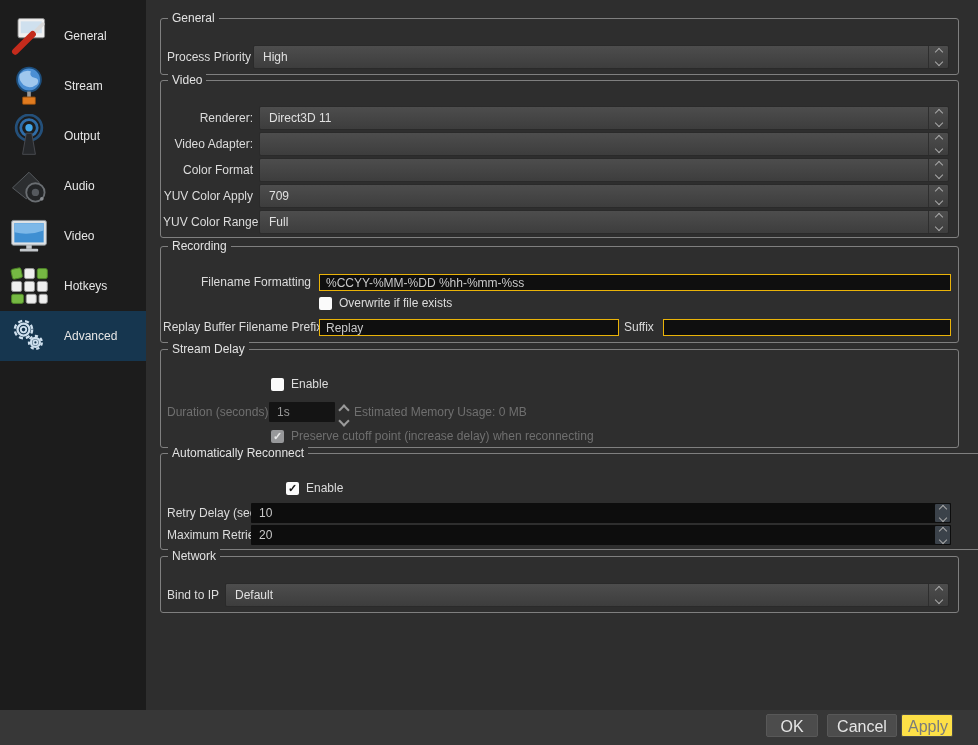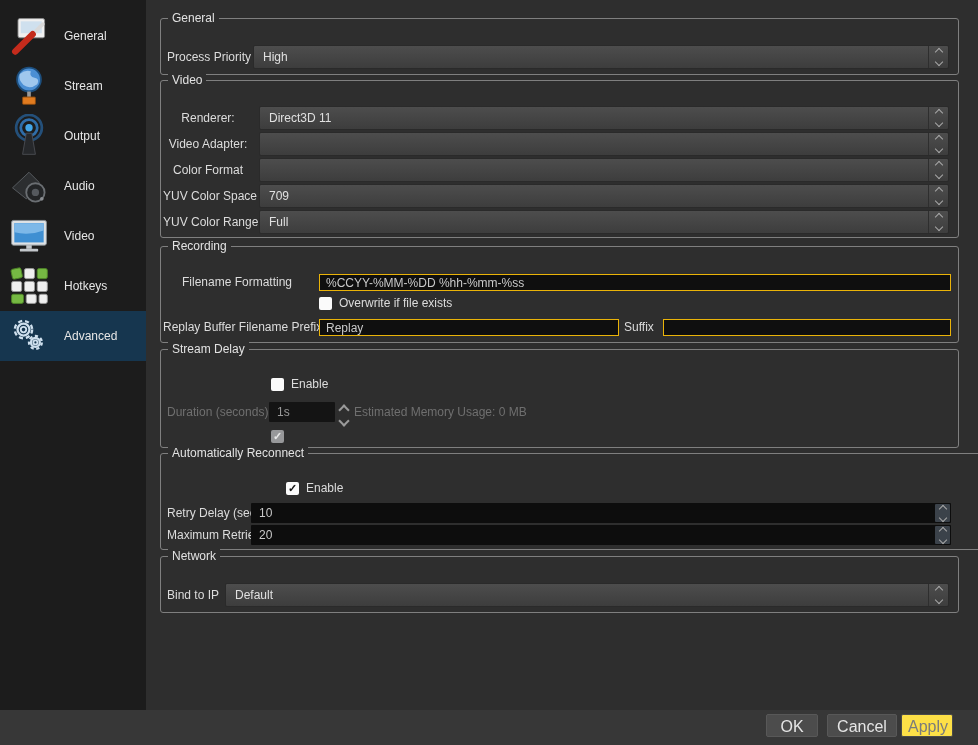--- a/index.html
+++ b/index.html
@@ -13,21 +13,21 @@
   #sidebar{position:absolute;left:0;top:0;width:146px;height:710px;background:#1c1c1c;}
   .nav-item{position:absolute;left:0;width:146px;height:50px;cursor:default;}
   .nav-item.selected{background:#16364f;}
   .nav-icon{position:absolute;left:7px;top:3px;width:44px;height:44px;}
   .nav-label{position:absolute;left:64px;top:0;line-height:50px;color:#e6e6e6;white-space:nowrap;}
   
   #content{position:absolute;left:146px;top:0;width:832px;height:710px;background:#2e2e2e;}
   .groupbox{position:absolute;border:1px solid #7f7f7f;border-radius:3px;box-sizing:border-box;}
   .gb-title{position:absolute;top:-8px;left:7px;background:#2e2e2e;padding:0 4px;color:#e2e2e2;line-height:15px;white-space:nowrap;}
   .lbl{position:absolute;color:#dcdcdc;white-space:nowrap;}
-  .lbl.r{text-align:center;}
+  .lbl.r{text-align:right;}
   .dis{color:#6f6f6f;}
   
   .combo{position:absolute;height:24px;border-radius:2px;background:linear-gradient(#4d4d4d,#3d3d3d);border:1px solid #2a2a2a;box-sizing:border-box;}
   .combo-val{position:absolute;left:9px;top:0;right:24px;line-height:22px;color:#e0e0e0;white-space:nowrap;overflow:hidden;}
   .combo-arrows{position:absolute;right:0;top:0;bottom:0;width:19px;border-left:1px solid #2e2e2e;display:flex;flex-direction:column;justify-content:center;align-items:center;gap:4px;}
   .chev{display:block;width:5px;height:5px;border-top:1px solid #a8a8a8;border-right:1px solid #a8a8a8;}
   .chev.up{transform:rotate(-45deg);}
   .chev.down{transform:rotate(135deg);}
   .chev.lg{width:6px;height:6px;border-width:2px;border-color:#9a9a9a;}
   
@@ -170,21 +170,21 @@
     </div>
 
     <span class="lbl r" style="left:2px;top:77px;width:90px;line-height:24px;">Color Format</span>
     <div class="combo" style="left:98px;top:77px;width:690px;">
       <span class="combo-arrows">
           <i class="chev up"></i>
           <i class="chev down"></i>
         </span>
     </div>
 
-    <span class="lbl r" style="left:2px;top:103px;width:90px;line-height:24px;">YUV Color Space</span>
+    <span class="lbl r" style="left:2px;top:103px;width:90px;line-height:24px;">YUV Color Apply</span>
     <div class="combo" style="left:98px;top:103px;width:690px;">
       <span class="combo-val">709</span>
       <span class="combo-arrows">
           <i class="chev up"></i>
           <i class="chev down"></i>
         </span>
     </div>
 
     <span class="lbl r" style="left:2px;top:129px;width:90px;line-height:24px;">YUV Color Range</span>
     <div class="combo" style="left:98px;top:129px;width:690px;">
@@ -221,20 +221,21 @@
     <div class="spin small" style="left:108px;top:52px;width:66px;">
       <span class="spin-val">1s</span>
     </div>
     <span class="updown" style="left:179px;top:56px;">
         <i class="chev lg up"></i>
         <i class="chev lg down"></i>
       </span>
     <span class="lbl dis" style="left:193px;top:52px;line-height:20px;">Estimated Memory Usage: 0 MB</span>
 
     <span class="cb checked disabled" style="left:110px;top:80px;"></span>
+    <span class="lbl dis" style="left:130px;top:79px;line-height:15px;">Preserve cutoff point (increase delay) when reconnecting</span>
   </div>
 
   <div class="groupbox" style="left:14px;top:453px;width:856px;height:97px;text-align:right;">
     <span class="gb-title">Automatically Reconnect</span>
 
     <span class="cb checked" style="left:125px;top:28px;"></span>
     <span class="lbl" style="left:145px;top:27px;line-height:15px;">Enable</span>
 
     <span class="lbl" style="left:6px;top:49px;line-height:20px;">Retry Delay (seconds)</span>
     <div class="spin" style="left:90px;top:49px;width:700px;">

